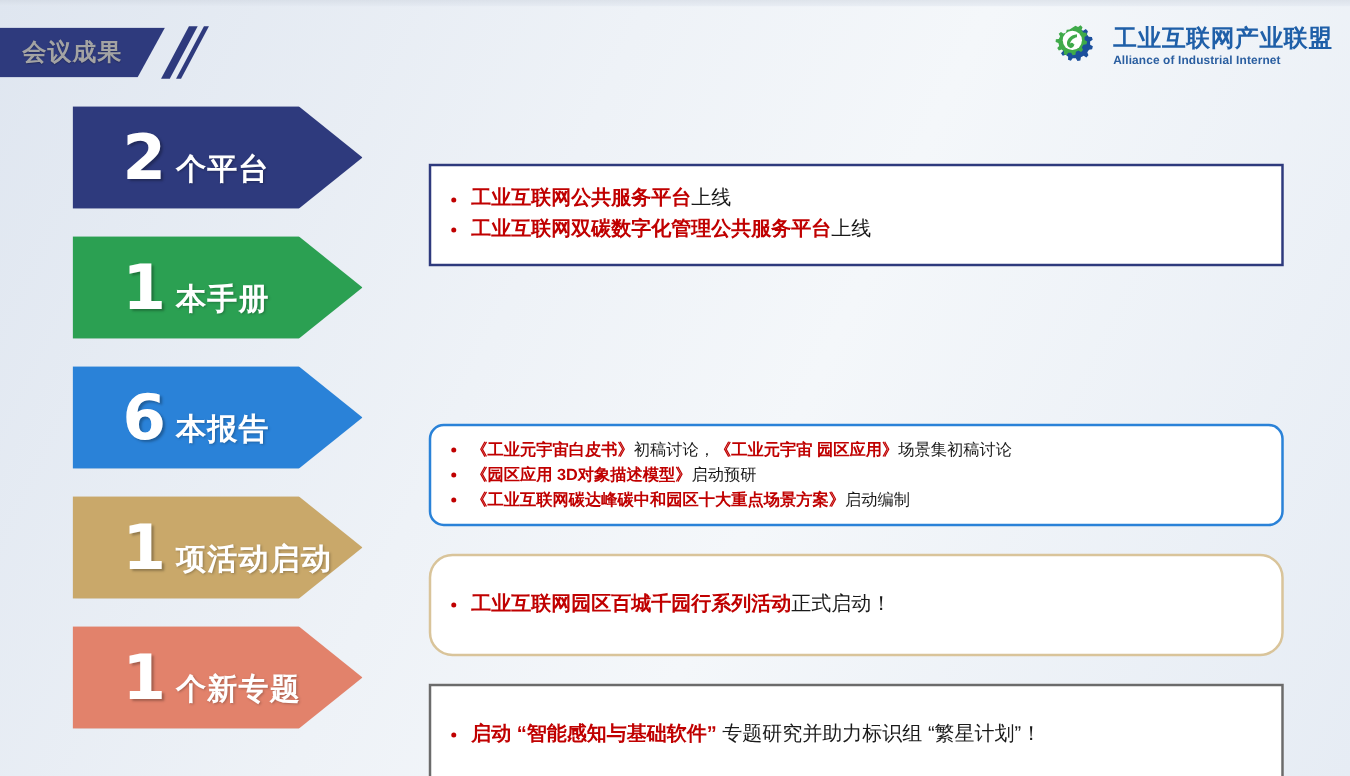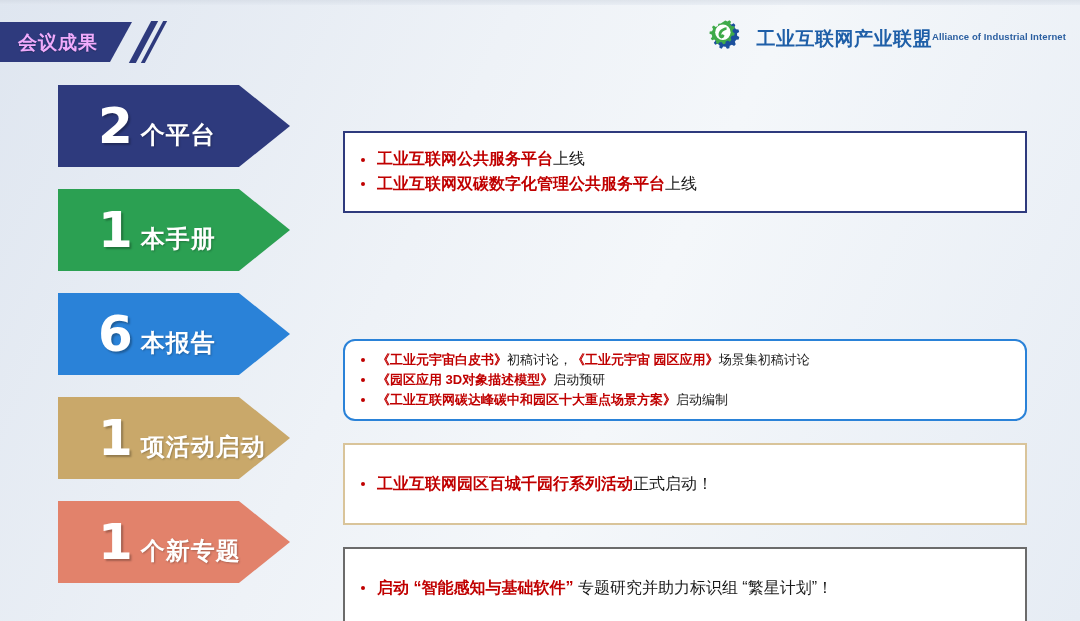--- a/index.html
+++ b/index.html
@@ -41,21 +41,21 @@
   .banner {
     position: relative;
     height: 40px;
     background: #2e3a7d;
     padding: 0 34px 0 18px;
     display: flex;
     align-items: center;
     clip-path: polygon(0 0, 100% 0, calc(100% - 22px) 100%, 0 100%);
   }
   .banner-title {
-    color: #f0abfc;
+    color: #a3a3a3;
     font-size: 19px;
     font-weight: 700;
     letter-spacing: 1px;
     line-height: 1;
     white-space: nowrap;
     text-shadow: 0 1px 1px rgba(0,0,0,.25);
   }
   .banner-slash {
     position: absolute;
     left: 133px;
@@ -77,21 +77,21 @@
   
   .logo {
     position: absolute;
     right: 14px;
     top: 17px;
     display: flex;
     align-items: center;
     gap: 7px;
   }
   .logo-mark { width: 42px; height: 42px; display: block; }
-  .logo-text { display: flex; flex-direction: row; line-height: 1; }
+  .logo-text { display: flex; flex-direction: column; line-height: 1; }
   .logo-cn {
     font-size: 19px;
     font-weight: 700;
     color: #1f5fa8;
     letter-spacing: .5px;
     white-space: nowrap;
   }
   .logo-en {
     font-size: 9.5px;
     font-weight: 700;
@@ -271,21 +271,21 @@
           </ul>
         </div>
       </div>
       <div class="row">
         <div class="arrow" style="background: rgb(201, 168, 106);">
           <div class="arrow-inner">
             <span class="arrow-num" data-bind="rows.3.number">1</span>
             <span class="arrow-label" data-bind="rows.3.label">项活动启动</span>
           </div>
         </div>
-        <div class="box" style="border-color: rgb(217, 196, 154);">
+        <div class="box" style="border-color: rgb(217, 196, 154); border-radius: 19px;">
           <ul class="blist sz-lg" style="--bullet: #c00000;">
             <li><span class="t-red" data-bind="rows.3.items.0.0.text">工业互联网园区百城千园行系列活动</span><span class="t-black" data-bind="rows.3.items.0.1.text">正式启动！</span></li>
           </ul>
         </div>
       </div>
       <div class="row">
         <div class="arrow" style="background: rgb(226, 130, 107);">
           <div class="arrow-inner">
             <span class="arrow-num" data-bind="rows.4.number">1</span>
             <span class="arrow-label" data-bind="rows.4.label">个新专题</span>

